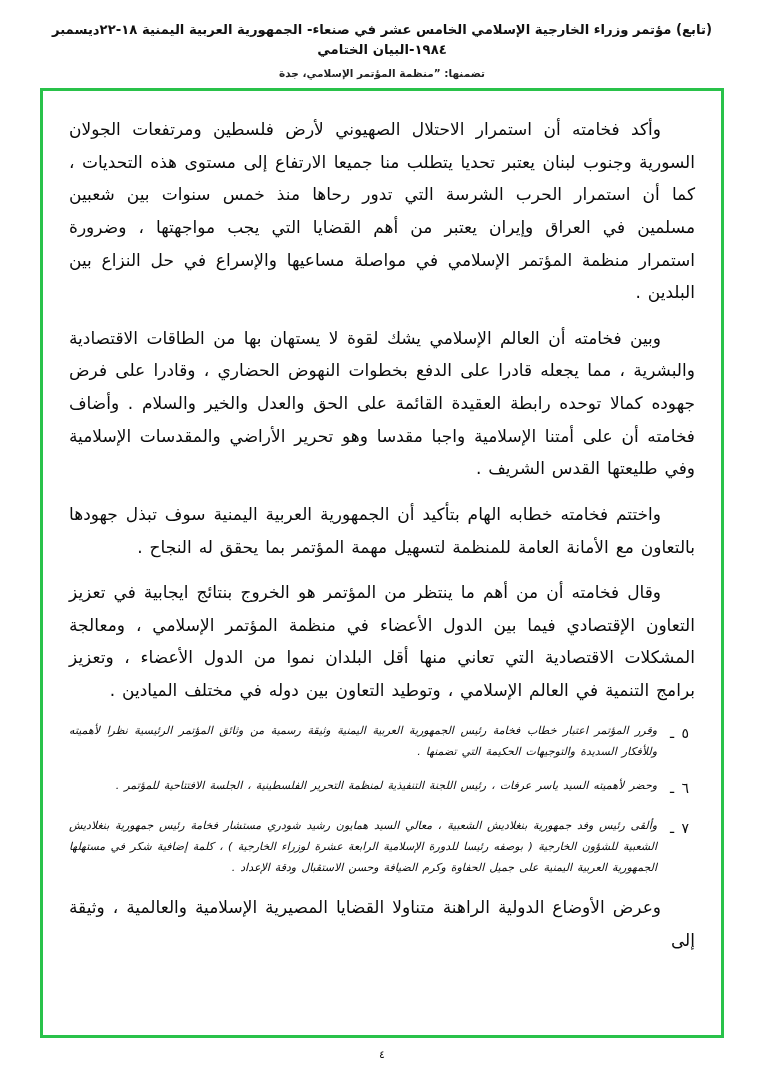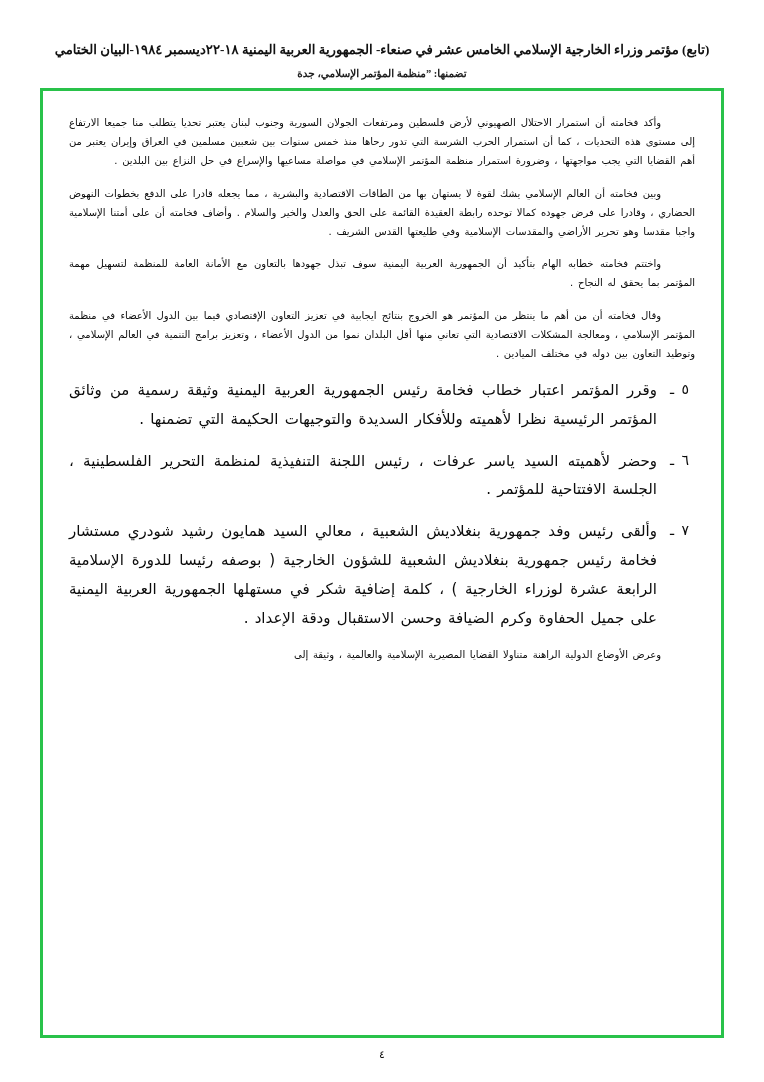--- a/index.html
+++ b/index.html
@@ -20,22 +20,21 @@
     width: 764px;
     height: 1082px;
     position: relative;
     box-sizing: border-box;
     padding: 0;
   }
 
   
   .doc-header {
     text-align: center;
-    padding: 40px 40px 0 40px;
-    font-family: Liberation Serif, serif;
+    padding: 20px 40px 0 40px;
   }
   .doc-header .title {
     font-size: 13.2px;
     font-weight: bold;
     line-height: 1.5;
     letter-spacing: 0px;
     color: #111;
     direction: rtl;
   }
   .doc-header .source {
@@ -60,21 +59,21 @@
   }
   .frame-inner {
     padding: 22px 26px 10px 26px;
     height: 100%;
     box-sizing: border-box;
     overflow: hidden;
   }
 
   p.para {
     margin: 0 0 13px 0;
-    font-size: 10px;
+    font-size: 17px;
     line-height: 1.92;
     text-align: justify;
     text-justify: inter-word;
     direction: rtl;
     word-spacing: 1.5px;
   }
   p.para.indent {
     text-indent: 34px;
   }
 
@@ -94,25 +93,26 @@
     text-align: center;
     padding-left: 4px;
     white-space: nowrap;
   }
   .numbered .num-dash {
     display: inline-block;
     padding: 0 3px;
   }
   .numbered .txt {
     flex: 1 1 auto;
-    font-size: 15px;
+    font-size: 11px;
     line-height: 1.92;
     text-align: justify;
     direction: rtl;
     word-spacing: 1.5px;
+    font-style: italic;
   }
 
   .page-number {
     position: absolute;
     left: 0;
     right: 0;
     top: 1048px;
     text-align: center;
     font-size: 11px;
     color: #111;

